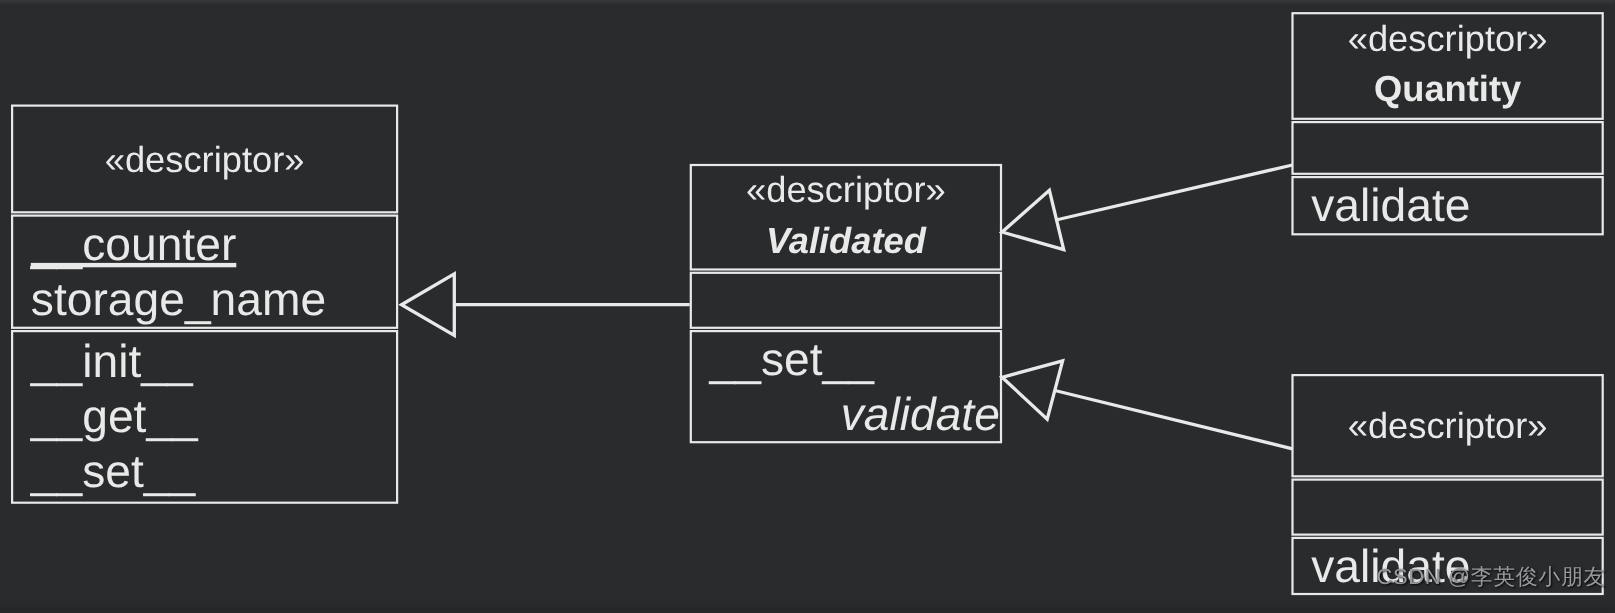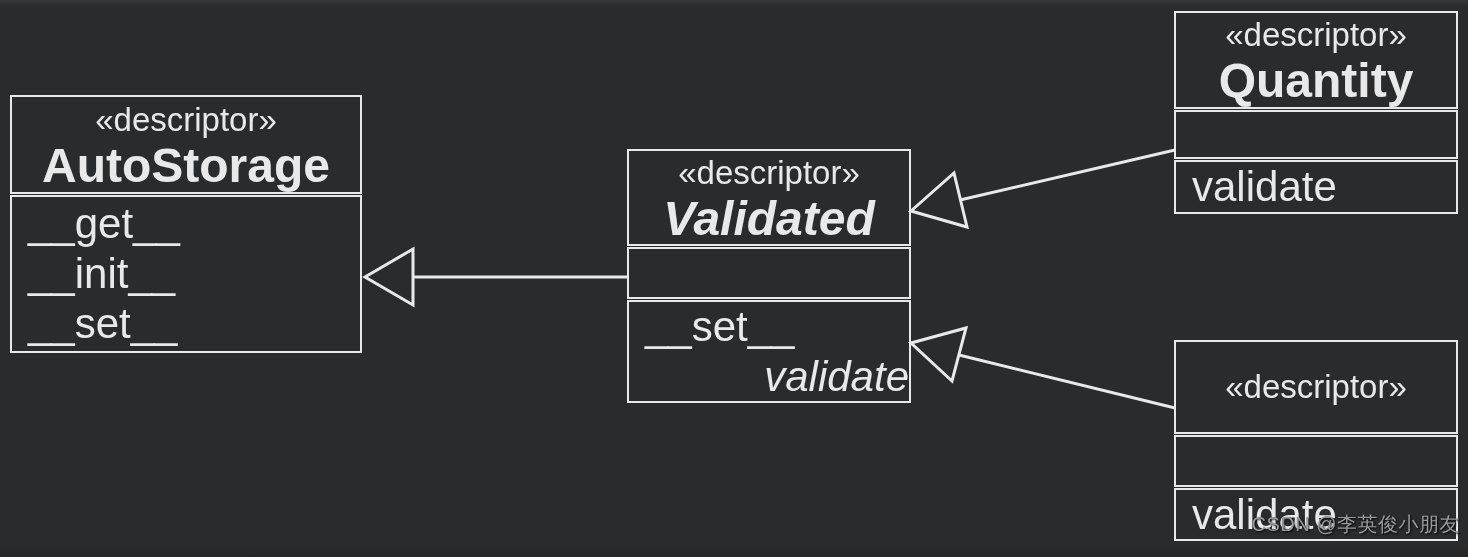--- a/index.html
+++ b/index.html
@@ -9,21 +9,21 @@
     font-family:"Liberation Sans",sans-serif;color:#e9e9e9;
   }
   .arrows{position:absolute;left:0;top:0;}
   .arrows line{stroke:#e9e9e9;stroke-width:3;}
   .arrows polygon{fill:#292b2d;stroke:#e9e9e9;stroke-width:3;stroke-linejoin:miter;}
 
   .class-box{position:absolute;display:flex;flex-direction:column;gap:1px;}
   .compartment{border:2.5px solid #e9e9e9;box-sizing:border-box;background:transparent;}
   .title{display:flex;flex-direction:column;align-items:center;justify-content:center;}
   .stereotype{font-size:33px;line-height:42px;white-space:nowrap;}
-  .class-name{font-size:48px;font-weight:bold;line-height:50px;white-space:nowrap;}
+  .class-name{font-size:33px;font-weight:bold;line-height:50px;white-space:nowrap;}
   .attrs,.methods{display:flex;flex-direction:column;justify-content:center;}
   .member{font-size:42px;line-height:50px;padding-left:16px;white-space:nowrap;}
   .u{text-decoration:underline;}
   .it{font-style:italic;text-align:right;}
 
   #box-autostorage{left:10px;top:95px;width:352px;}
   #box-autostorage .title{height:99px;}
   #box-autostorage .attrs{height:104px;}
   #box-autostorage .methods{height:158px;}
 
@@ -63,25 +63,28 @@
     </g>
     <g>
       <line x1="959" y1="355" x2="1175" y2="408"></line>
       <polygon points="911,343 966,328 952,381"></polygon>
     </g>
   </svg>
 
   <div class="class-box" id="box-autostorage">
     <div class="compartment title">
       <div class="stereotype">«descriptor»</div>
-      <div class="class-name">AutoStorage</div>
+    </div>
+    <div class="compartment attrs">
+      <div class="member u">__counter</div>
+      <div class="member">storage_name</div>
     </div>
     <div class="compartment methods">
+      <div class="member">__init__</div>
       <div class="member">__get__</div>
-      <div class="member">__init__</div>
       <div class="member">__set__</div>
     </div>
   </div>
 
   <div class="class-box" id="box-validated">
     <div class="compartment title">
       <div class="stereotype">«descriptor»</div>
       <div class="class-name it">Validated</div>
     </div>
     <div class="compartment attrs"></div>

